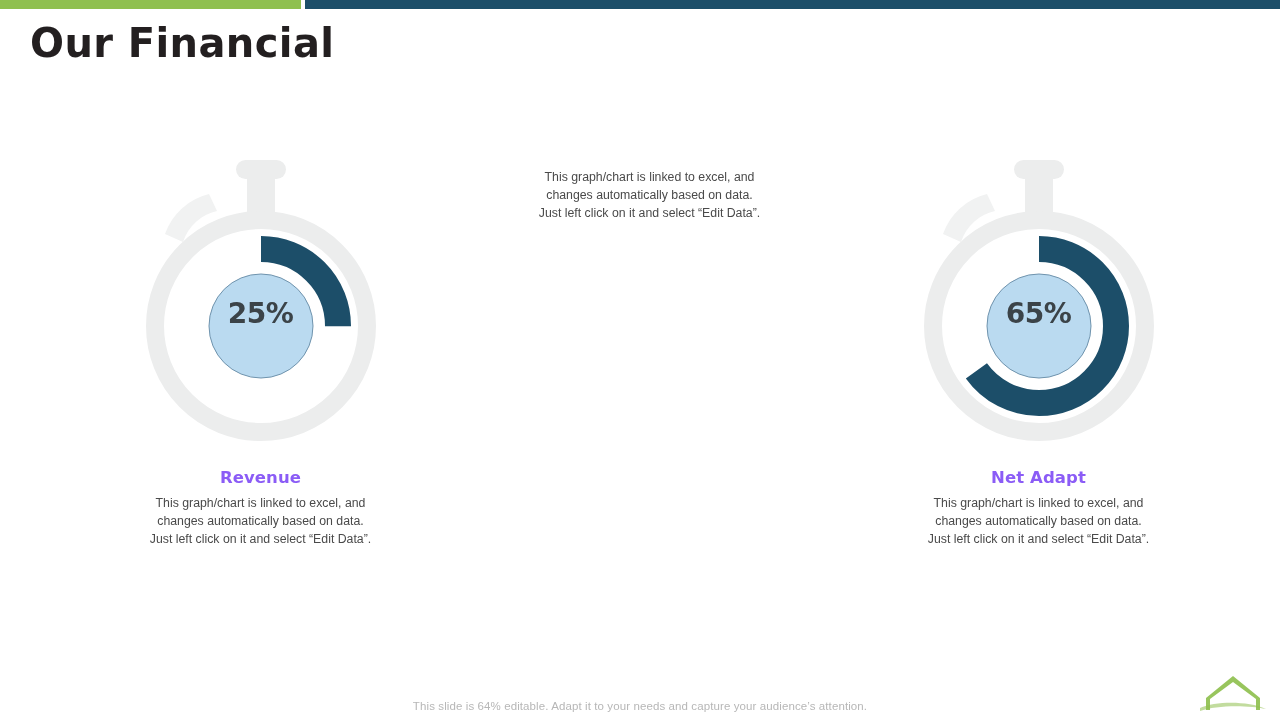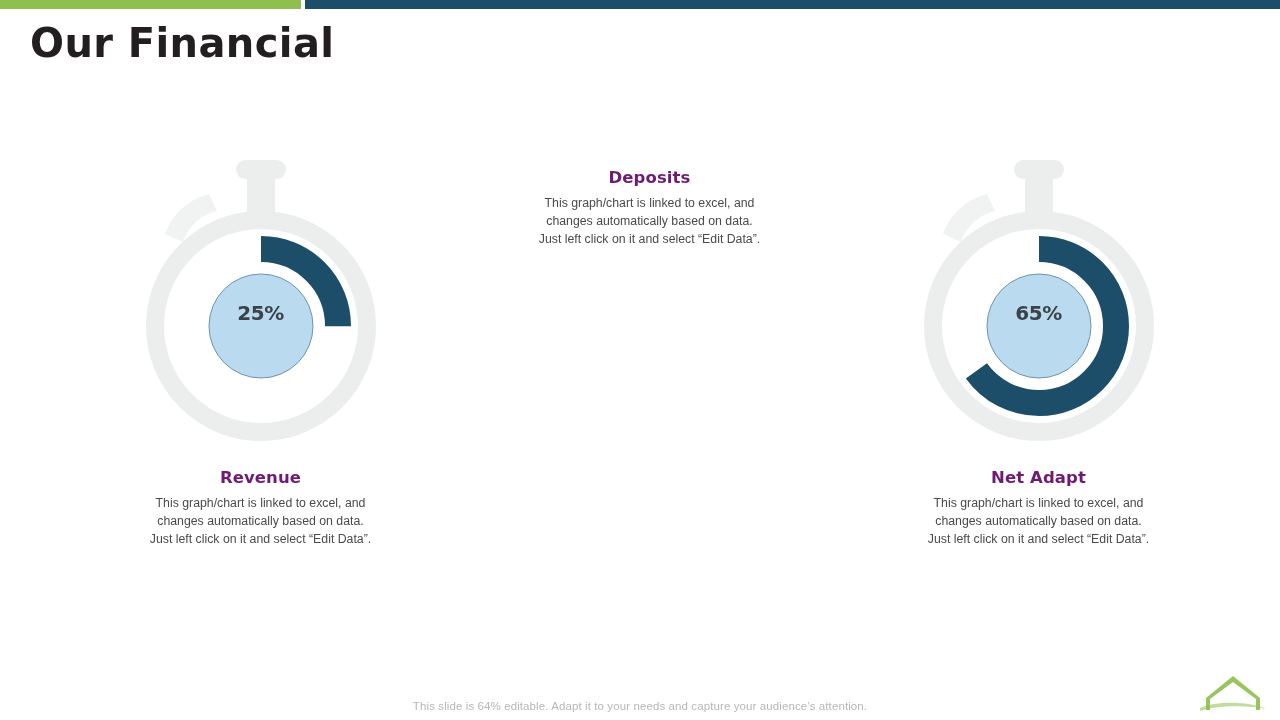--- a/index.html
+++ b/index.html
@@ -86,37 +86,37 @@
     top: 0;
     width: 252px;
     height: 300px;
     display: flex;
     align-items: center;
     justify-content: center;
     pointer-events: none;
   }
   .gauge-value span {
     margin-top: 34px;
-    font-size: 20px;
+    font-size: 28px;
     font-weight: 700;
     color: #3b4348;
     font-family: "DejaVu Sans", sans-serif;
     letter-spacing: -0.5px;
   }
 
   
   .caption {
     margin-top: 22px;
     width: 230px;
     text-align: center;
   }
   .caption-title {
     font-size: 16.5px;
     font-weight: 700;
-    color: #701a75;
+    color: #8b5cf6;
     font-family: "DejaVu Sans", sans-serif;
     margin-bottom: 7px;
     letter-spacing: 0.1px;
   }
   .caption-body {
     font-size: 12.3px;
     line-height: 18px;
     color: #4a4a4a;
     font-family: "Liberation Sans", sans-serif;
   }
@@ -178,21 +178,20 @@
       </div>
     </div>
     <div class="caption">
       <div class="caption-title">Revenue</div>
       <div class="caption-body">This graph/chart is linked to excel, and changes automatically based on data. Just left click on it and select “Edit Data”.</div>
     </div>
   </div>
 
   <div class="column col-1">
     <div class="caption">
-      <div class="caption-title">Deposits</div>
       <div class="caption-body">This graph/chart is linked to excel, and changes automatically based on data. Just left click on it and select “Edit Data”.</div>
     </div>
   </div>
 
   <div class="column col-2">
     <div class="gauge">
       <svg width="252" height="300" viewBox="0 0 252 300">
         <rect x="101" y="14" width="50" height="19" rx="9.5" fill="#eceded"></rect>
         <rect x="112" y="28" width="28" height="44" fill="#eceded"></rect>
         <path d="M 30 88 A 62 62 0 0 1 74 48 L 82 65 A 46 46 0 0 0 48 96 Z" fill="#f1f2f2"></path>

